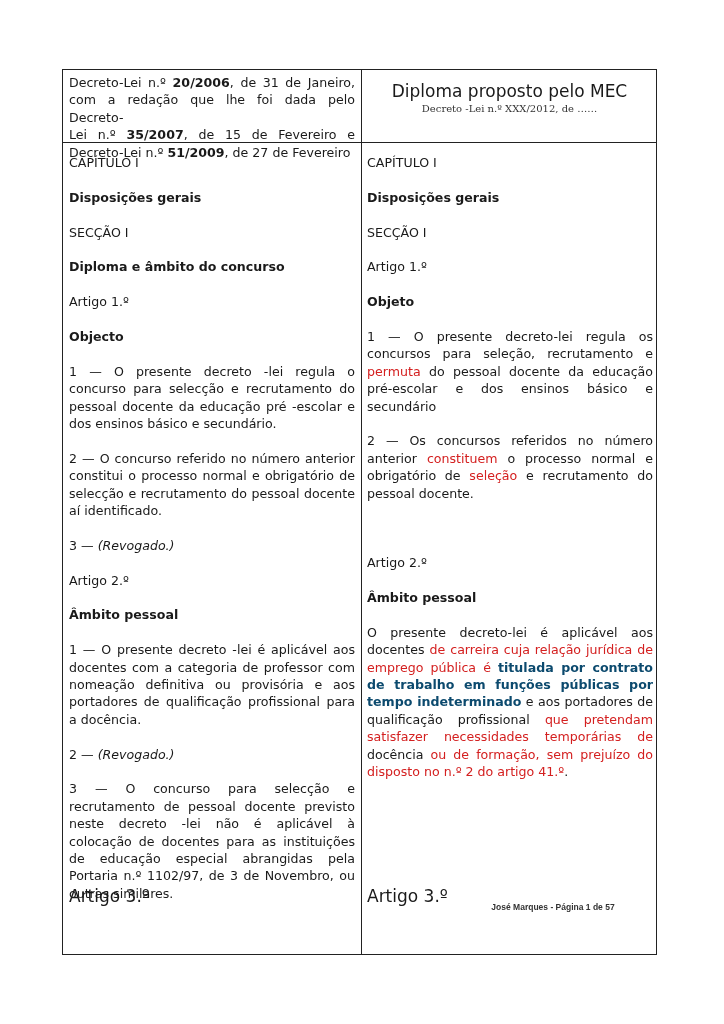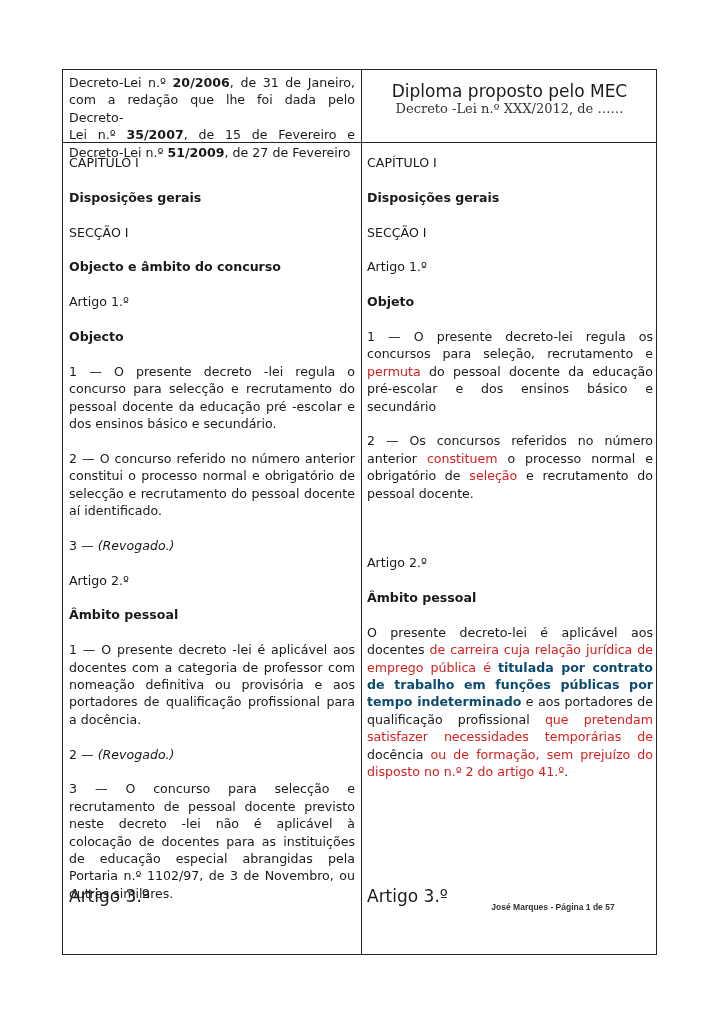--- a/index.html
+++ b/index.html
@@ -8,21 +8,21 @@
   .page-table { position: absolute; left: 62px; top: 69px; width: 595px; height: 886px;
                 border: 1.5px solid #222; box-sizing: border-box; }
   .col-divider { position: absolute; left: 298px; top: 0; bottom: 0; width: 0; border-left: 1.5px solid #222; }
   .header-divider { position: absolute; left: 0; right: 0; top: 72px; height: 0; border-top: 1.5px solid #222; }
   .cell { position: absolute; box-sizing: border-box; font-size: 12.6px; line-height: 17.4px; }
   .hdr-left { left: 6px; top: 4px; width: 286px; text-align: justify; text-align-last: justify; }
   .hdr-left .line { display: block; text-align: justify; text-align-last: justify; }
   .hdr-left .line.last { text-align-last: justify; }
   .hdr-right { left: 304px; top: 13px; width: 285px; text-align: center; }
   .hdr-right .t1 { display: block; font-size: 17px; }
-  .hdr-right .t2 { display: block; font-family: "DejaVu Serif", "Liberation Serif", serif; font-size: 13px; color: #333; }
+  .hdr-right .t2 { display: block; font-family: "DejaVu Serif", "Liberation Serif", serif; font-size: 10px; color: #333; }
   .body-col { top: 84px; width: 286px; }
   .body-left { left: 6px; }
   .body-right { left: 304px; }
   .p { margin: 0 0 17.4px 0; text-align: justify; }
   .p.b { font-weight: bold; }
   .red { color: #d42020; }
   .redbu { color: #0c4a6e; font-weight: bold; }
   .artigo3 { position: absolute; top: 816px; font-size: 17px; }
   .footer { position: absolute; left: 450px; width: 206px; top: 902px; text-align: center;
             font-family: "Liberation Sans", sans-serif; font-size: 8.5px; color: #333; font-weight: bold; }
@@ -43,21 +43,21 @@
 
   <div class="cell hdr-right">
     <span class="t1">Diploma proposto pelo MEC</span>
     <span class="t2">Decreto -Lei n.º XXX/2012, de ……</span>
   </div>
 
   <div class="cell body-col body-left">
     <p class="p">CAPÍTULO I</p>
     <p class="p b">Disposições gerais</p>
     <p class="p">SECÇÃO I</p>
-    <p class="p b">Objecto e âmbito do concurso</p>
+    <p class="p b">Diploma e âmbito do concurso</p>
     <p class="p">Artigo 1.º</p>
     <p class="p b">Objecto</p>
     <p class="p">1 — O presente decreto -lei regula o concurso para selecção e recrutamento do pessoal docente da educação pré -escolar e dos ensinos básico e secundário.</p>
     <p class="p">2 — O concurso referido no número anterior constitui o processo normal e obrigatório de selecção e recrutamento do pessoal docente aí identificado.</p>
     <p class="p"><span>3 — </span><em>(Revogado.)</em></p>
     <p class="p">Artigo 2.º</p>
     <p class="p b">Âmbito pessoal</p>
     <p class="p">1 — O presente decreto -lei é aplicável aos docentes com a categoria de professor com nomeação definitiva ou provisória e aos portadores de qualificação profissional para a docência.</p>
     <p class="p"><span>2 — </span><em>(Revogado.)</em></p>
     <p class="p">3 — O concurso para selecção e recrutamento de pessoal docente previsto neste decreto -lei não é aplicável à colocação de docentes para as instituições de educação especial abrangidas pela Portaria n.º 1102/97, de 3 de Novembro, ou outras similares.</p>

